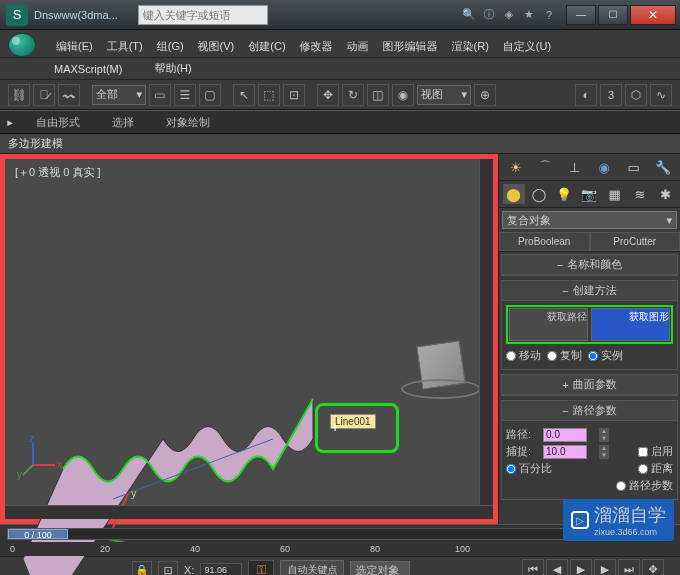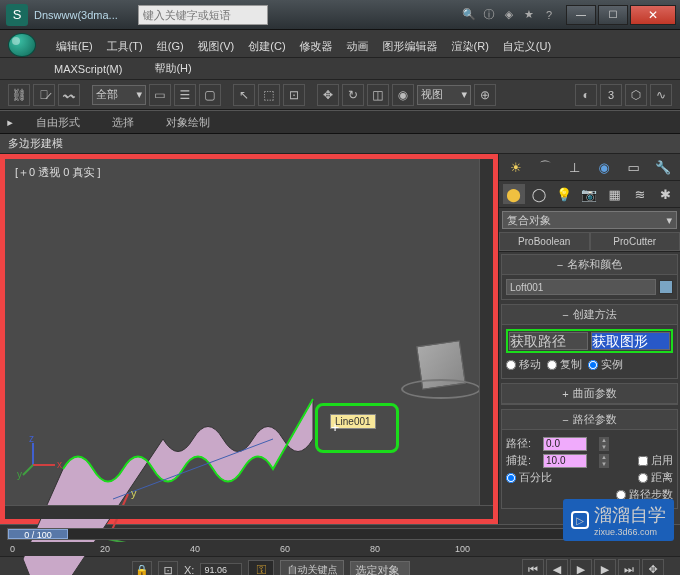--- a/index.html
+++ b/index.html
@@ -47,21 +47,21 @@
 .sp-icon{width:22px;height:20px;display:flex;align-items:center;justify-content:center;font-size:13px}
 .sp-combo{margin:3px;height:18px;background:#555;border:1px solid #777;padding:0 4px;display:flex;align-items:center;justify-content:space-between;font-size:10px}
 .sp-tabs{display:flex;border-bottom:1px solid #222}
 .sp-tab{flex:1;padding:3px;text-align:center;background:#444;border:1px solid #555;font-size:10px}
 .sp-rollout{margin:2px;border:1px solid #555}
 .sp-roll-head{background:#444;padding:2px 6px;text-align:center;font-size:10px;border-bottom:1px solid #555;display:flex;align-items:center;justify-content:center;gap:4px}
 .sp-roll-body{padding:4px;background:#3a3a3a}
 .sp-input{width:100%;height:16px;background:#555;border:1px solid #666;padding:0 3px;font-size:10px;margin-bottom:3px}
 .sp-swatch{width:14px;height:14px;background:#7aa5c4;border:1px solid #333;float:right}
 .sp-btnrow{display:flex;gap:3px;margin-bottom:3px}
-.sp-btn{flex:1;height:18px;background:#4a4a4a;border:1px solid #666;text-align:left;font-size:14px;line-height:16px}
+.sp-btn{flex:1;height:33px;background:#4a4a4a;border:1px solid #666;text-align:right;font-size:10px;line-height:16px}
 .sp-btn.highlight{background:#2858c8;color:#fff}
 .sp-btn-outline{border:2px solid #1bdc1b;padding:1px}
 .sp-radiorow{display:flex;gap:6px;font-size:10px;margin:2px 0}
 .sp-radio{display:flex;align-items:center;gap:3px}
 .sp-radio input{width:10px;height:10px}
 .sp-numrow{display:flex;align-items:center;gap:12px;margin:2px 0;font-size:10px}
 .sp-num{width:44px;height:14px;background:#f0abfc;color:#222;border:1px solid #888;padding:0 2px;font-size:10px}
 .sp-spin{width:10px;height:14px;background:#555;display:flex;flex-direction:column}
 .sp-spin div{flex:1;text-align:center;font-size:6px;line-height:7px;color:#aaa}
 .timeline{height:18px;background:#333;display:flex;align-items:center;border-top:1px solid #555}
@@ -229,26 +229,20 @@
     <div class="sp-tabs">
       <div class="sp-tab">ProBoolean</div>
       <div class="sp-tab">ProCutter</div>
     </div>
 
     <div class="sp-rollout">
       <div class="sp-roll-head">
           <span>−</span>
           <span>名称和颜色</span>
         </div>
-      <div class="sp-roll-body">
-        <div style="display:flex;gap:3px;align-items:center">
-          <input class="sp-input" style="margin: 0px; flex: 1 1 0%;" value="Loft001">
-          <div class="sp-swatch"></div>
-        </div>
-      </div>
     </div>
 
     <div class="sp-rollout">
       <div class="sp-roll-head">
           <span>−</span>
           <span>创建方法</span>
         </div>
       <div class="sp-roll-body">
         <div class="sp-btn-outline">
           <div class="sp-btnrow" style="margin:0">

